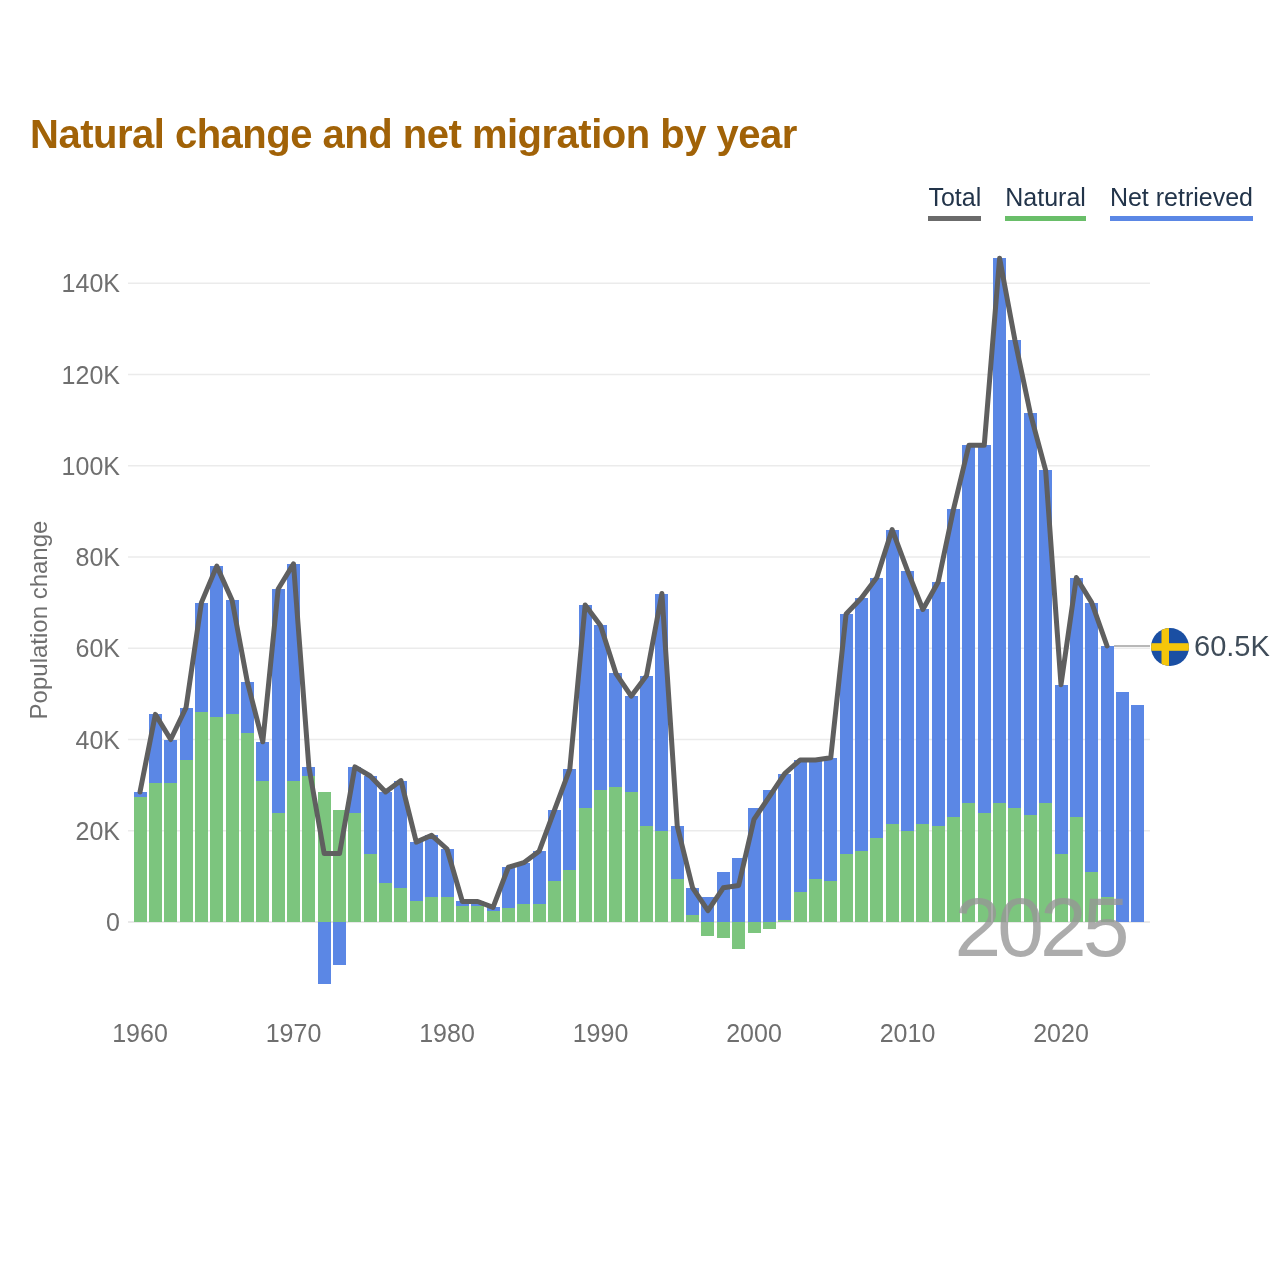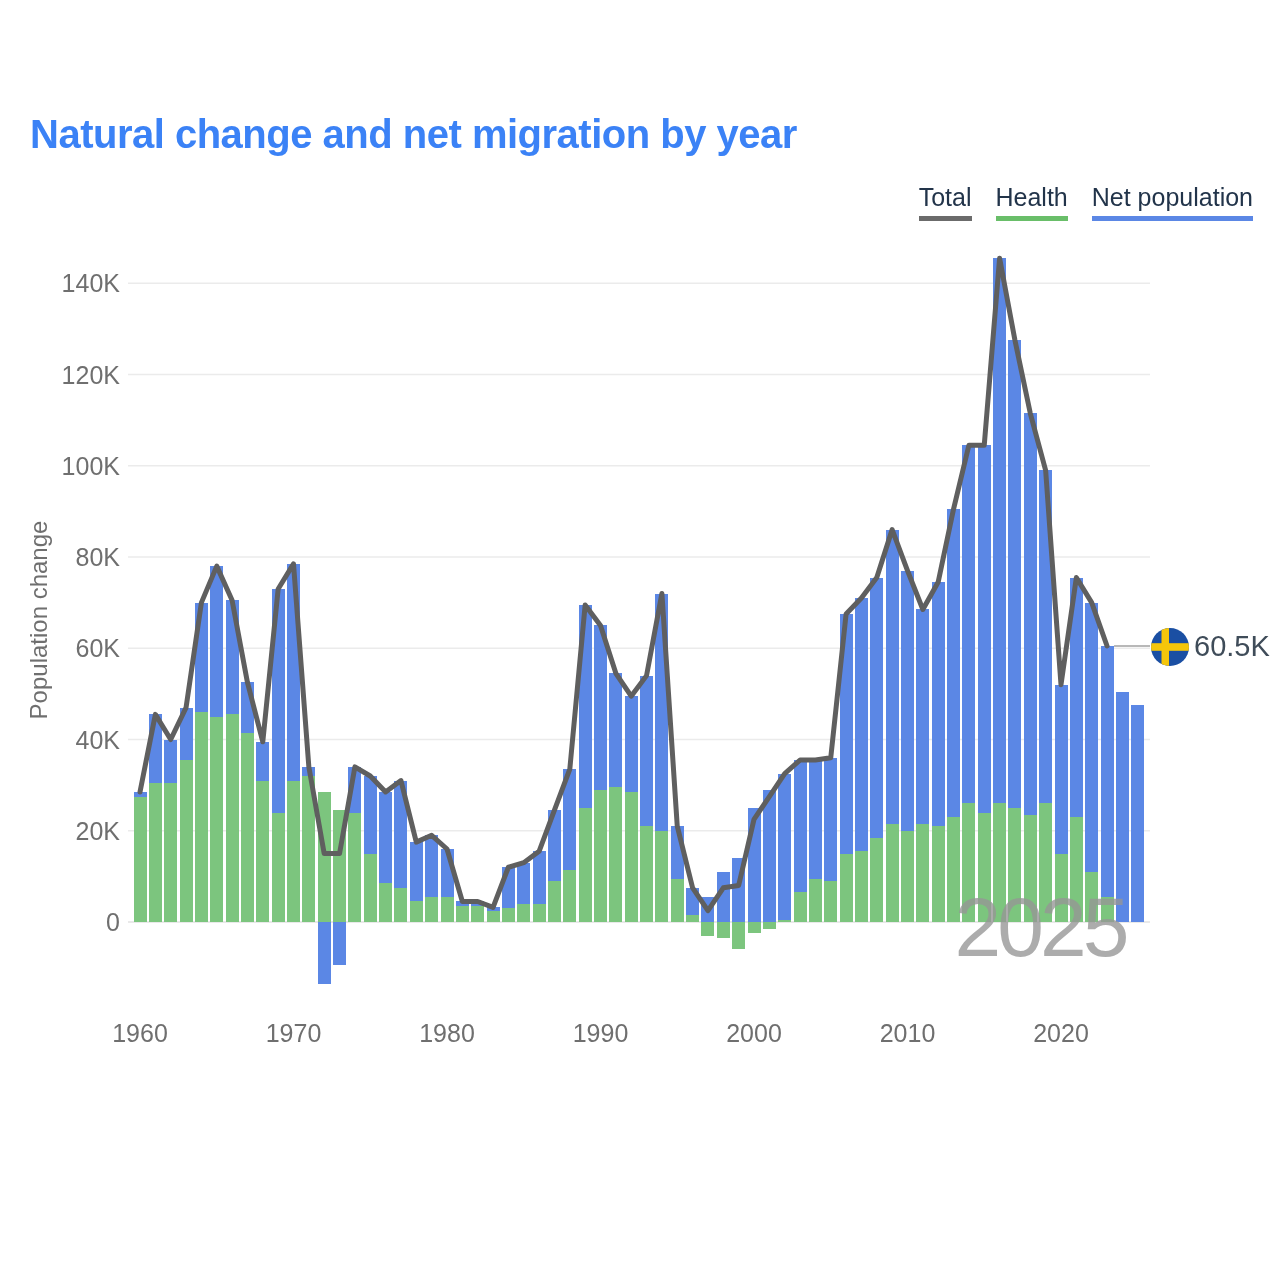--- a/index.html
+++ b/index.html
@@ -2,41 +2,41 @@
 <html><head>
 <meta charset="utf-8">
 <style>
   html,body{margin:0;padding:0;}
   body{
     width:1280px;height:1280px;position:relative;background:#ffffff;
     font-family:"Liberation Sans","DejaVu Sans",sans-serif;overflow:hidden;
   }
   .title{
     position:absolute;left:30px;top:112px;margin:0;
-    font-size:40px;font-weight:700;color:#3b82f6;letter-spacing:-0.5px;
+    font-size:40px;font-weight:700;color:#a16207;letter-spacing:-0.5px;
   }
   .legend{
     position:absolute;top:184px;right:27px;display:flex;gap:24px;
     font-size:25px;color:#22344a;
   }
   .legend .item{padding-bottom:4px;border-bottom:5px solid #000;line-height:1.1;}
   .footer{
     position:absolute;left:40px;top:1086px;font-size:25px;color:#5c5c5c;line-height:40px;
   }
   svg text{font-family:"Liberation Sans","DejaVu Sans",sans-serif;}
 </style>
 </head>
 <body>
 
 <h1 class="title">Natural change and net migration by year</h1>
 
 <div class="legend">
   <span class="item" style="border-bottom-color: rgb(107, 107, 107); margin-left: 28px;">Total</span>
-  <span class="item" style="border-bottom-color: rgb(105, 190, 105);">Health</span>
-  <span class="item" style="border-bottom-color: rgb(91, 135, 229);">Net population</span>
+  <span class="item" style="border-bottom-color: rgb(105, 190, 105);">Natural</span>
+  <span class="item" style="border-bottom-color: rgb(91, 135, 229);">Net retrieved</span>
 </div>
 
 <svg id="chart" width="1280" height="1070" viewBox="0 0 1280 1070" style="position:absolute;left:0;top:0;">
     <line x1="128" y1="922" x2="1150" y2="922" stroke="#e2e2e2" stroke-width="1.5"></line>
     <text x="120" y="931" text-anchor="end" font-size="25" fill="#6f6f6f">0</text>
     <line x1="128" y1="830.75" x2="1150" y2="830.75" stroke="#ebebeb" stroke-width="1.5"></line>
     <text x="120" y="839.75" text-anchor="end" font-size="25" fill="#6f6f6f">20K</text>
     <line x1="128" y1="739.5" x2="1150" y2="739.5" stroke="#ebebeb" stroke-width="1.5"></line>
     <text x="120" y="748.5" text-anchor="end" font-size="25" fill="#6f6f6f">40K</text>
     <line x1="128" y1="648.25" x2="1150" y2="648.25" stroke="#ebebeb" stroke-width="1.5"></line>

